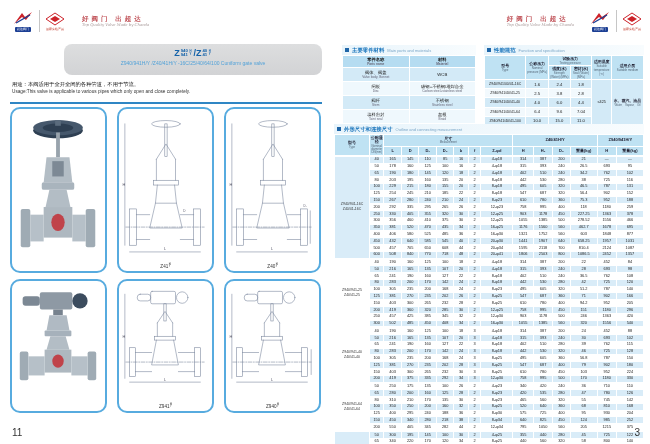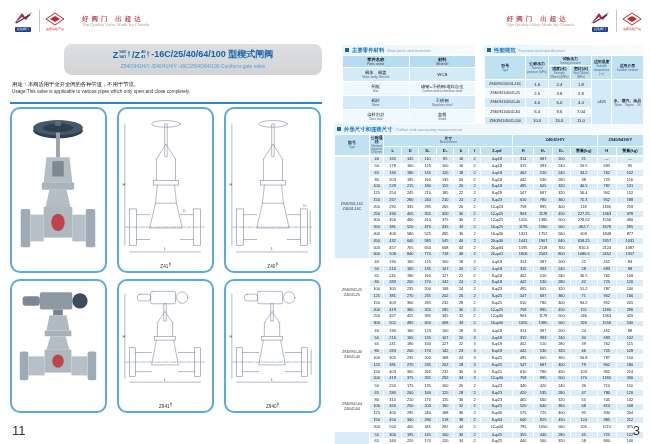--- a/index.html
+++ b/index.html
@@ -37,21 +37,21 @@
 
   
   .panel{position:absolute;width:97px;border:2.5px solid #57abdf;border-radius:10px;background:#fff;box-sizing:border-box}
   .prow1{top:101px;height:166px}
   .prow2{top:273px;height:134px}
   .pc1{left:0}.pc2{left:107px}.pc3{left:214px}
   .panel svg{position:absolute;left:3px;top:3px;width:86px;height:calc(100% - 14px)}
   .cap{position:absolute;bottom:2px;left:0;right:0;text-align:center;font-size:4.6px;color:#333;display:flex;justify-content:center;align-items:center;gap:0.5px}
   .capfrac{display:inline-flex;flex-direction:column;font-size:2.6px;line-height:1}
 
-  .pagenum{position:absolute;bottom:0;font-size:13px;color:#333}
+  .pagenum{position:absolute;bottom:0;font-size:10px;color:#333}
   #pl .pagenum{left:2px}
   #pr .pagenum{right:4px}
 
   
   .sect{position:absolute;display:flex;align-items:baseline;gap:3px;background:linear-gradient(90deg,#e8f4fb,#f8fcfe);padding:1.5px 3px;box-sizing:border-box}
   .sect .sq{width:4px;height:4px;background:#1f66a8;align-self:center}
   .sect .cn{font-size:5.4px;font-weight:bold;color:#1a75bc;white-space:nowrap}
   .sect .en{font-size:4px;color:#7ba7c8;white-space:nowrap}
 
   table{border-collapse:collapse;table-layout:fixed}
@@ -130,21 +130,20 @@
         </span>
         <span>/Z</span>
         <span class="frac">
           <i>40</i>
           <i>41</i>
         </span>
         <span class="frac tiny">
           <i>H</i>
           <i>Y</i>
         </span>
-        <span>-16C/25/40/64/100 型楔式闸阀</span>
     </div>
     <div class="t2">Z940/941H/Y /Z40/41H/Y -16C/25/40/64/100 Cuniform gate valve</div>
   </div>
 
   <div class="usage">
     <div class="cn">用途：本阀适用于全开全闭的各种管道，不用于节流。</div>
     <div class="en">Usage:This valve is applicable to various pipes which only open and close completely.</div>
   </div>
   <div class="blueline"></div>
 

